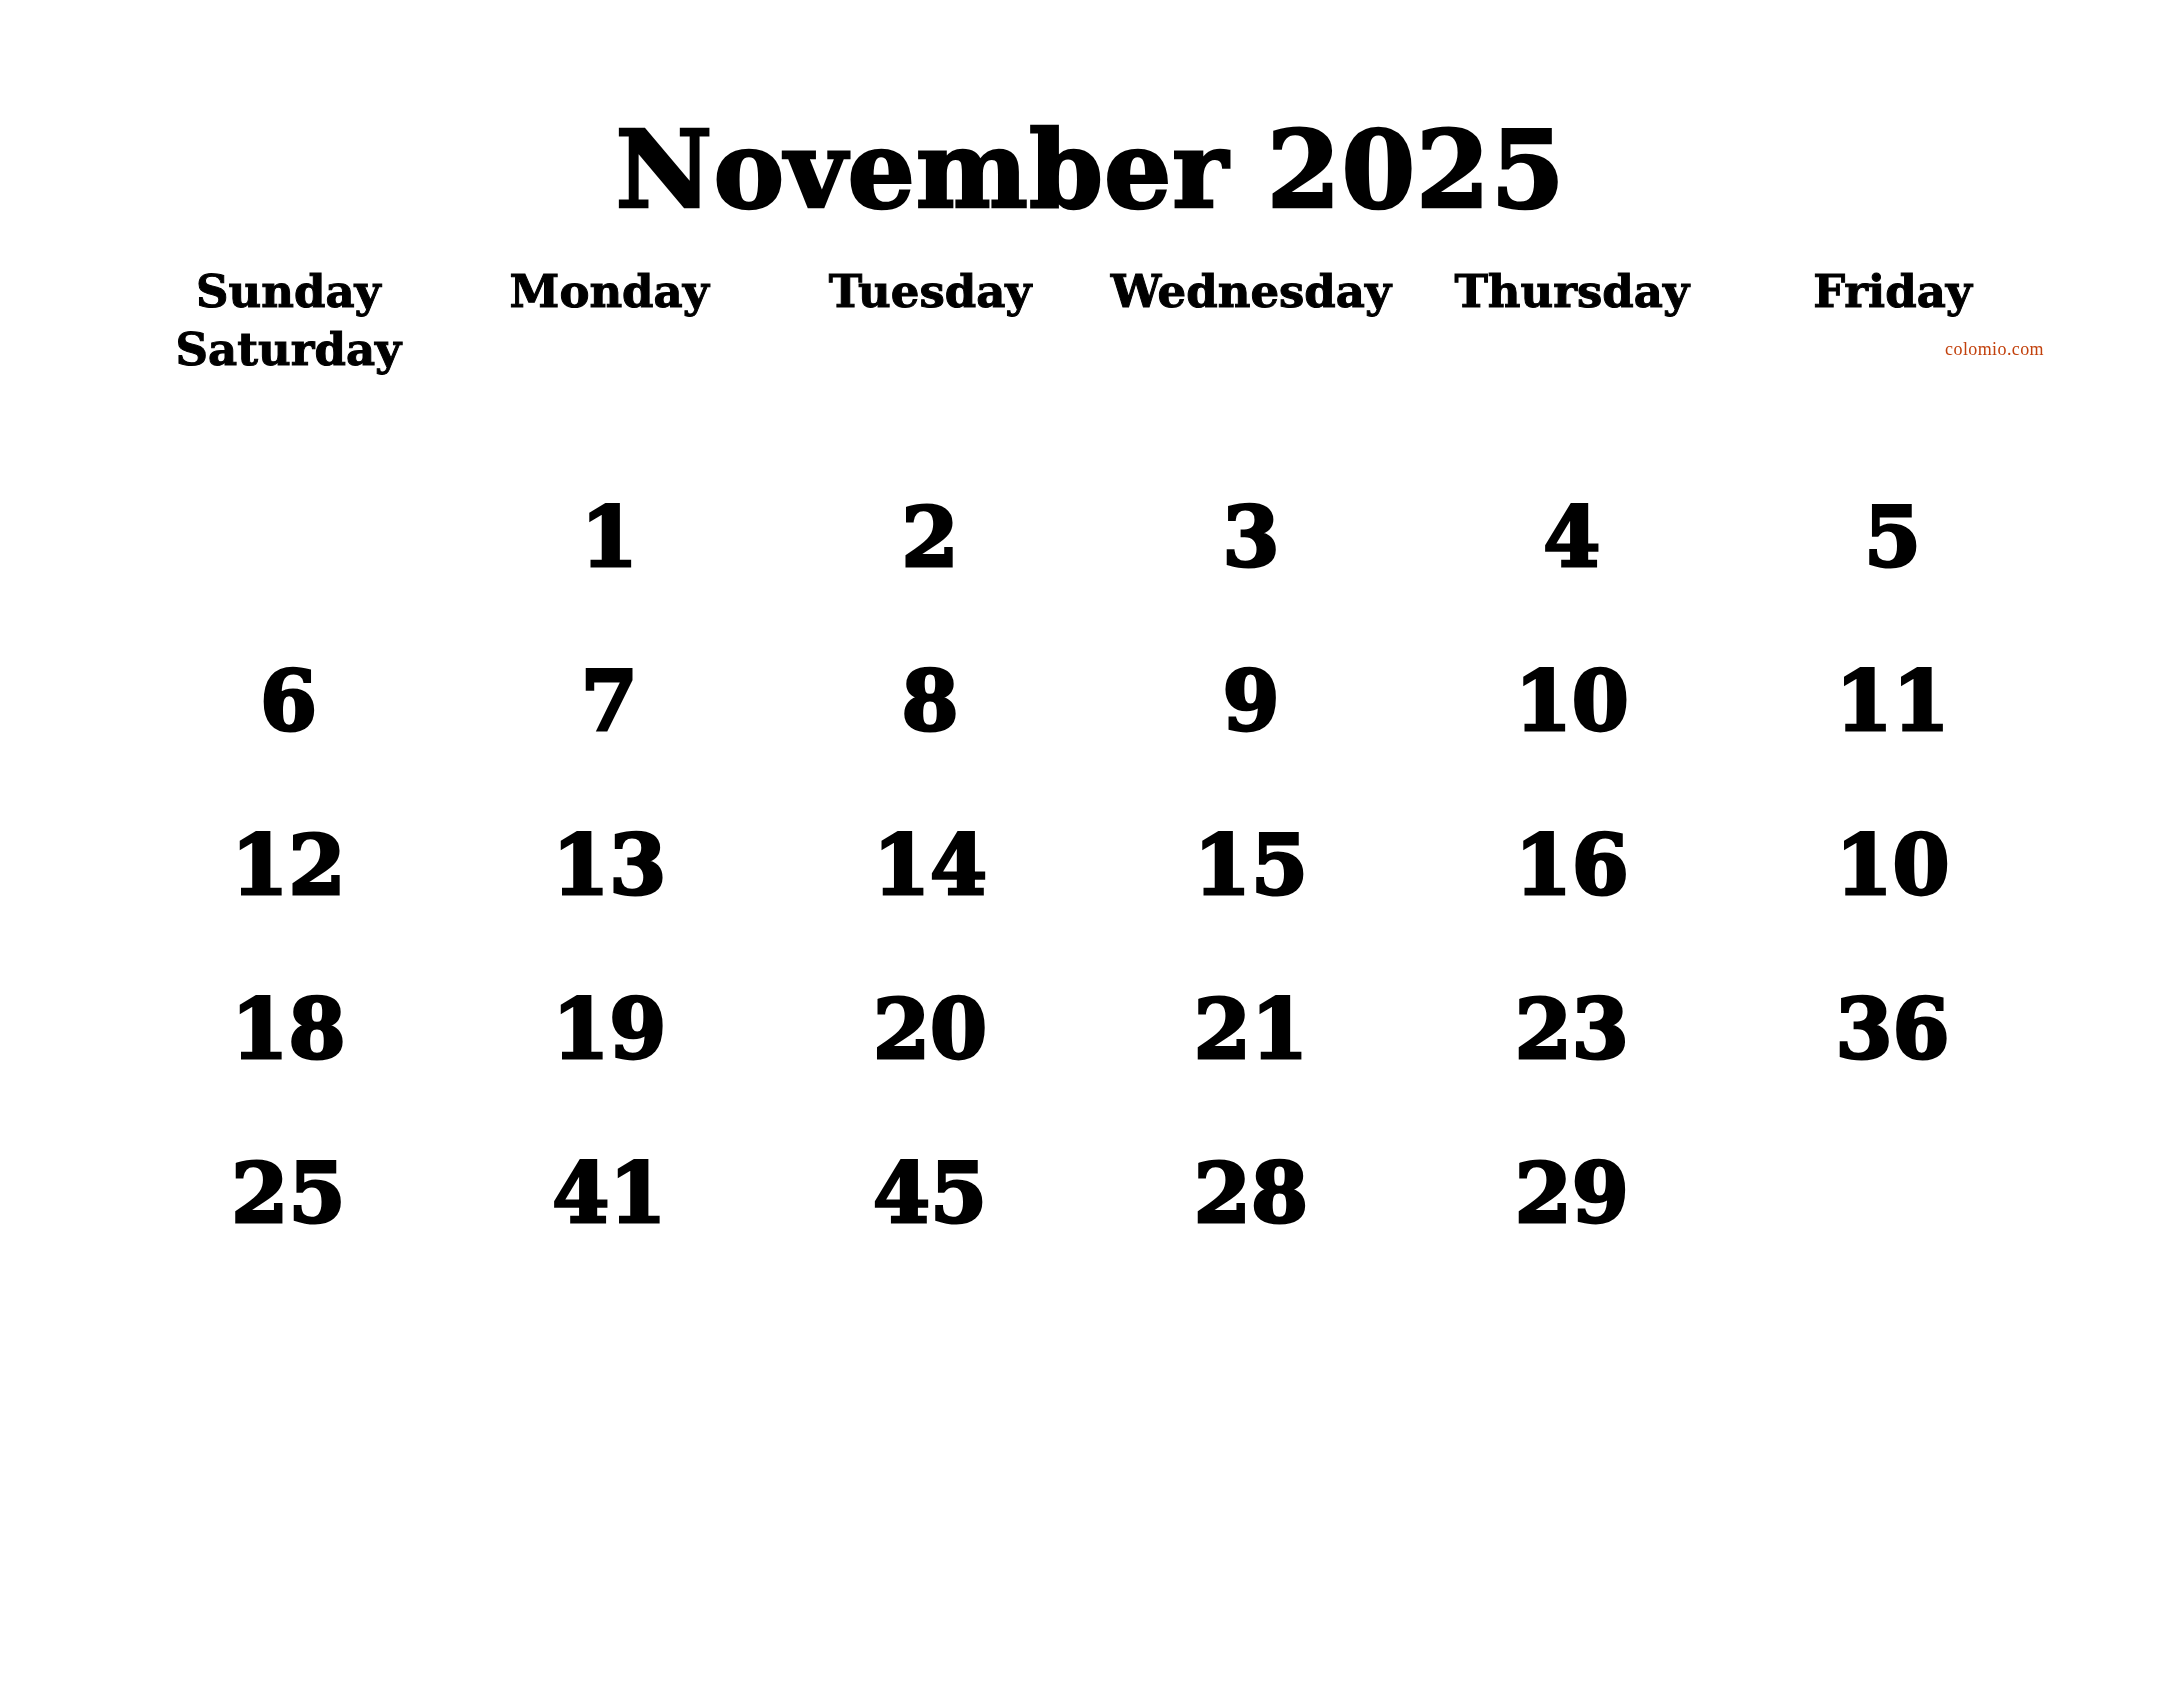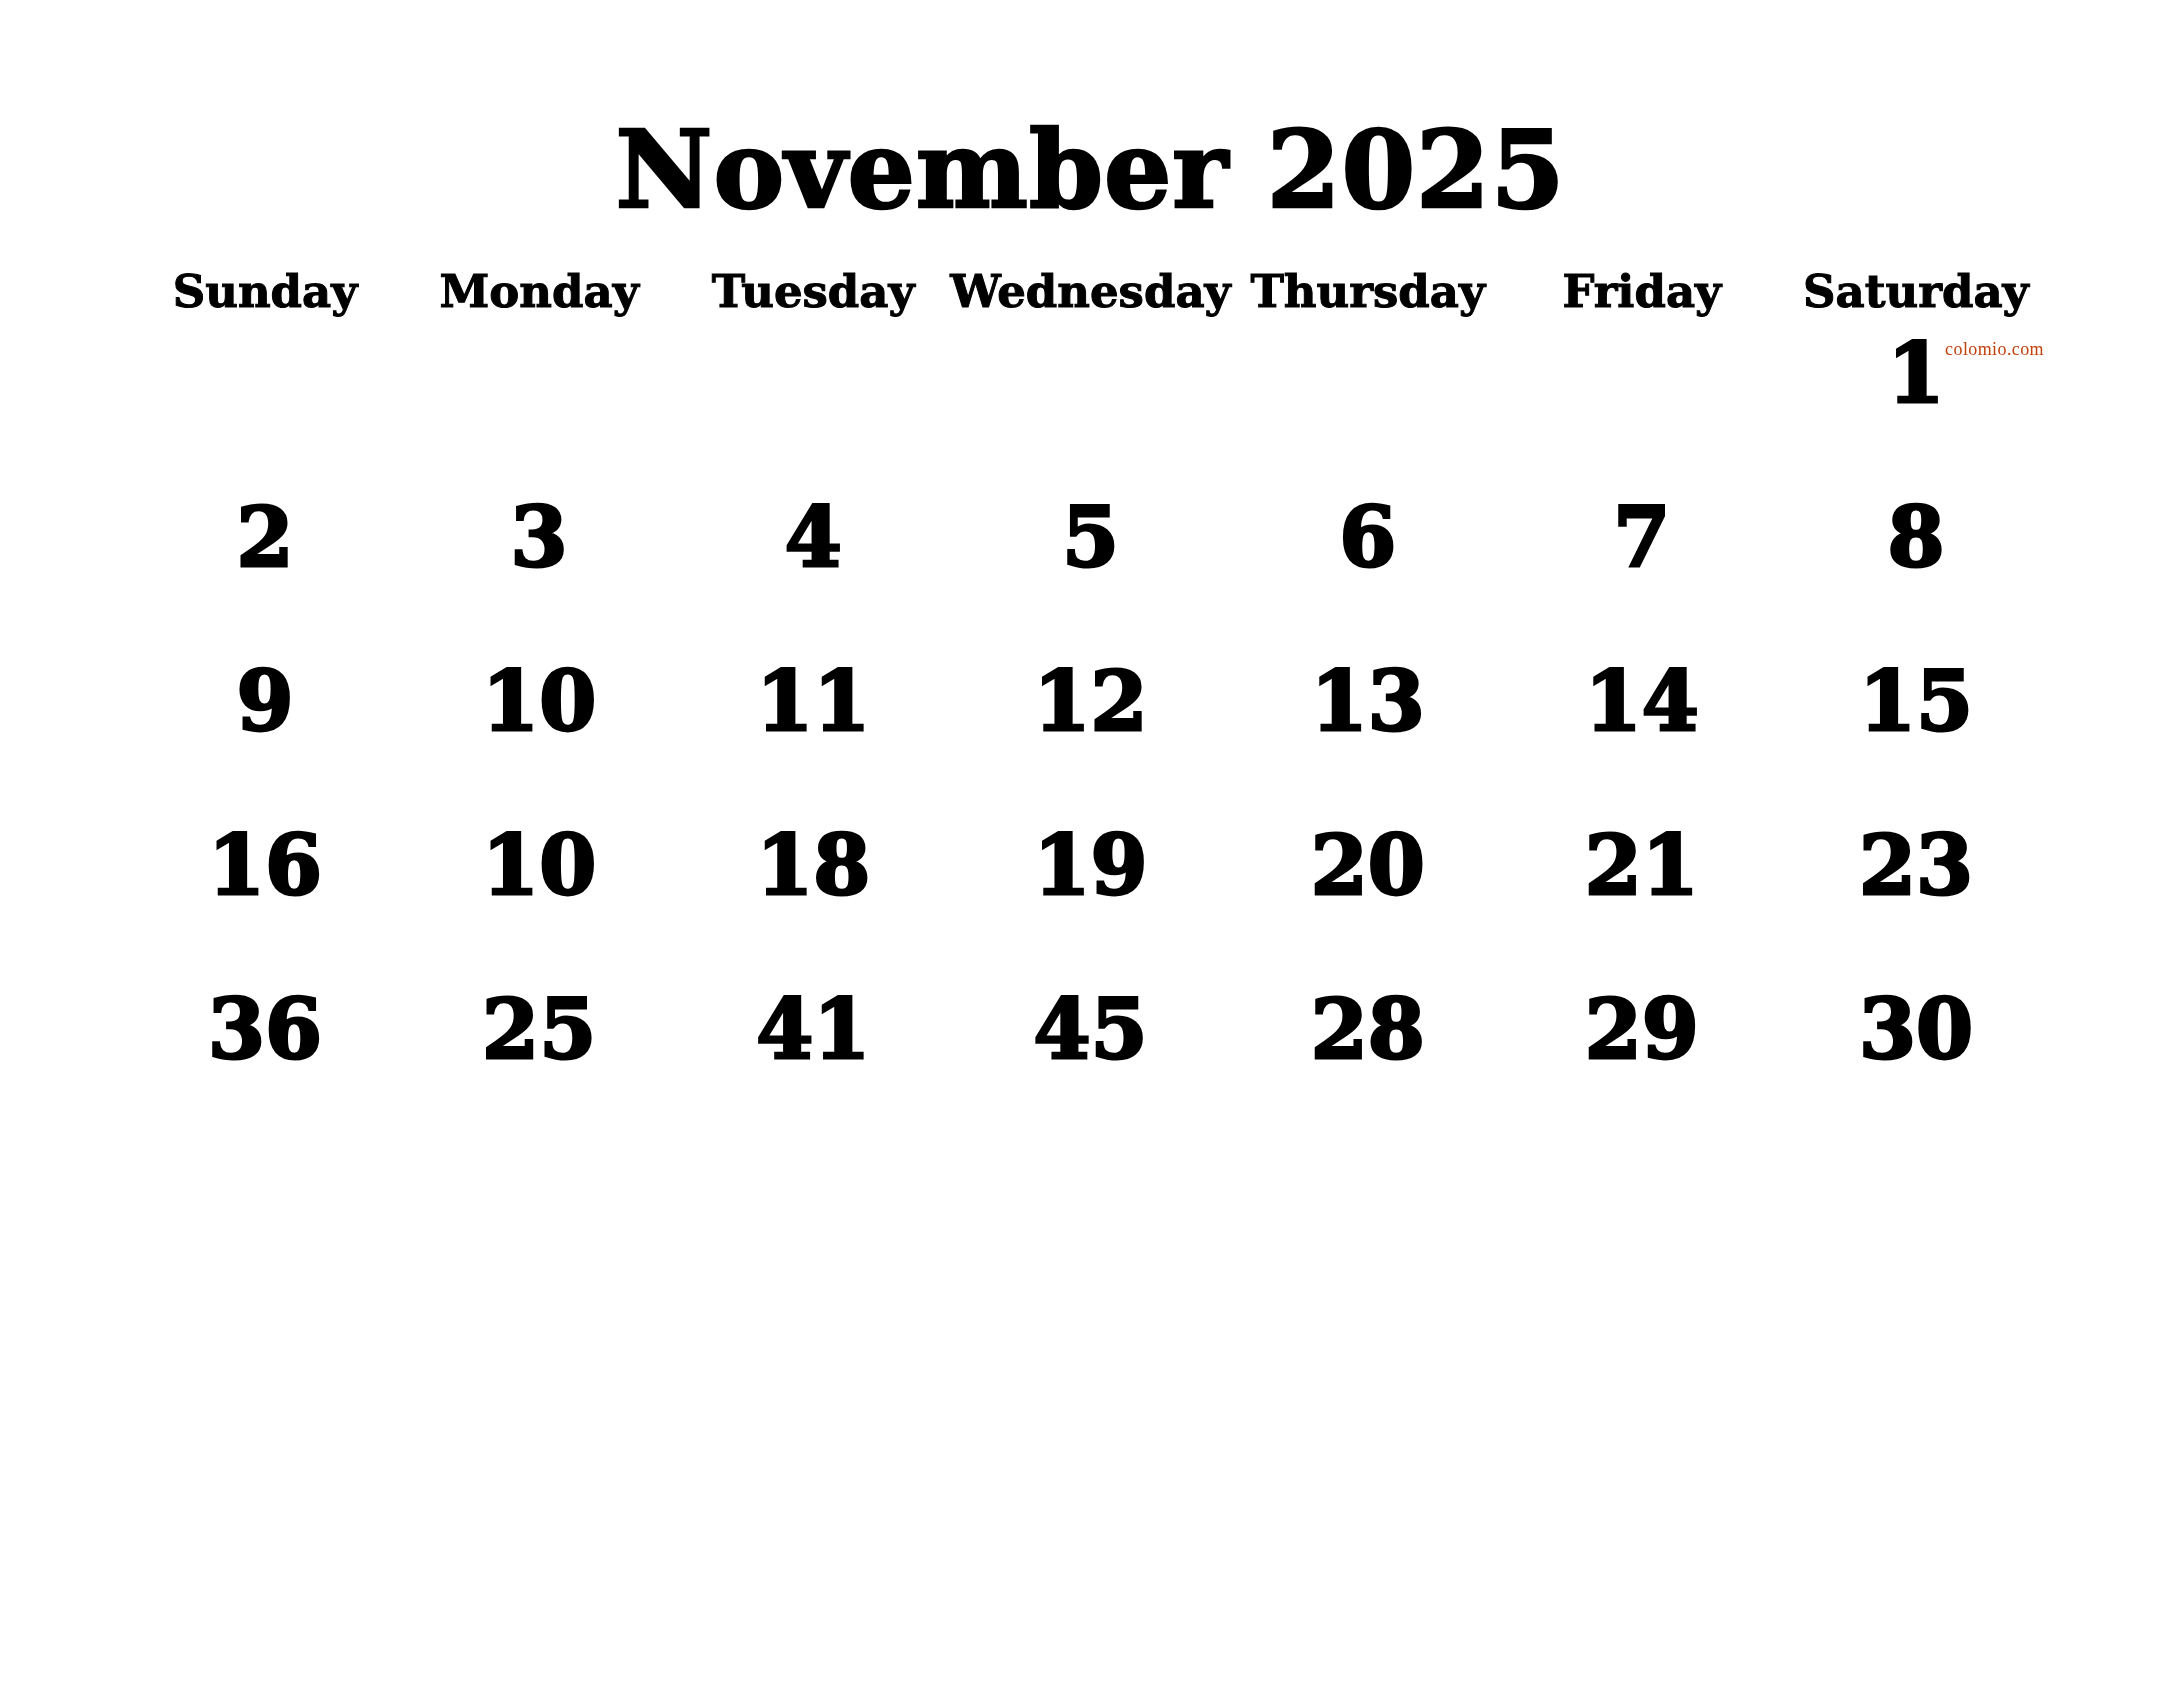--- a/index.html
+++ b/index.html
@@ -36,21 +36,21 @@
     font-weight: 700;
     font-size: 106px;
     line-height: 1;
     padding-top: 117px;
     letter-spacing: 0.9px;
     -webkit-text-stroke: 2.6px #000;
   }
   .grid {
     margin-top: 44px;
     display: grid;
-    grid-template-columns: repeat(7, 1fr);
+    grid-template-columns: repeat(6, 1fr);
     padding: 0 128px;
     box-sizing: border-box;
   }
   .dow {
     text-align: center;
     font-family: "DejaVu Serif", serif;
     font-weight: 700;
     font-size: 45px;
     line-height: 1.1;
     -webkit-text-stroke: 1px #000;
@@ -180,23 +180,20 @@
     <div class="cell">
         <div class="daynum">45</div>
       </div>
     <div class="cell">
         <div class="daynum">28</div>
       </div>
     <div class="cell">
         <div class="daynum">29</div>
       </div>
 
-    <div class="cell">
-        <div class="daynum">30</div>
-      </div>
     <div class="cell empty"></div>
     <div class="cell empty"></div>
     <div class="cell empty"></div>
     <div class="cell empty"></div>
     <div class="cell empty"></div>
     <div class="cell empty"></div>
 
   </div>
 </div>
 

